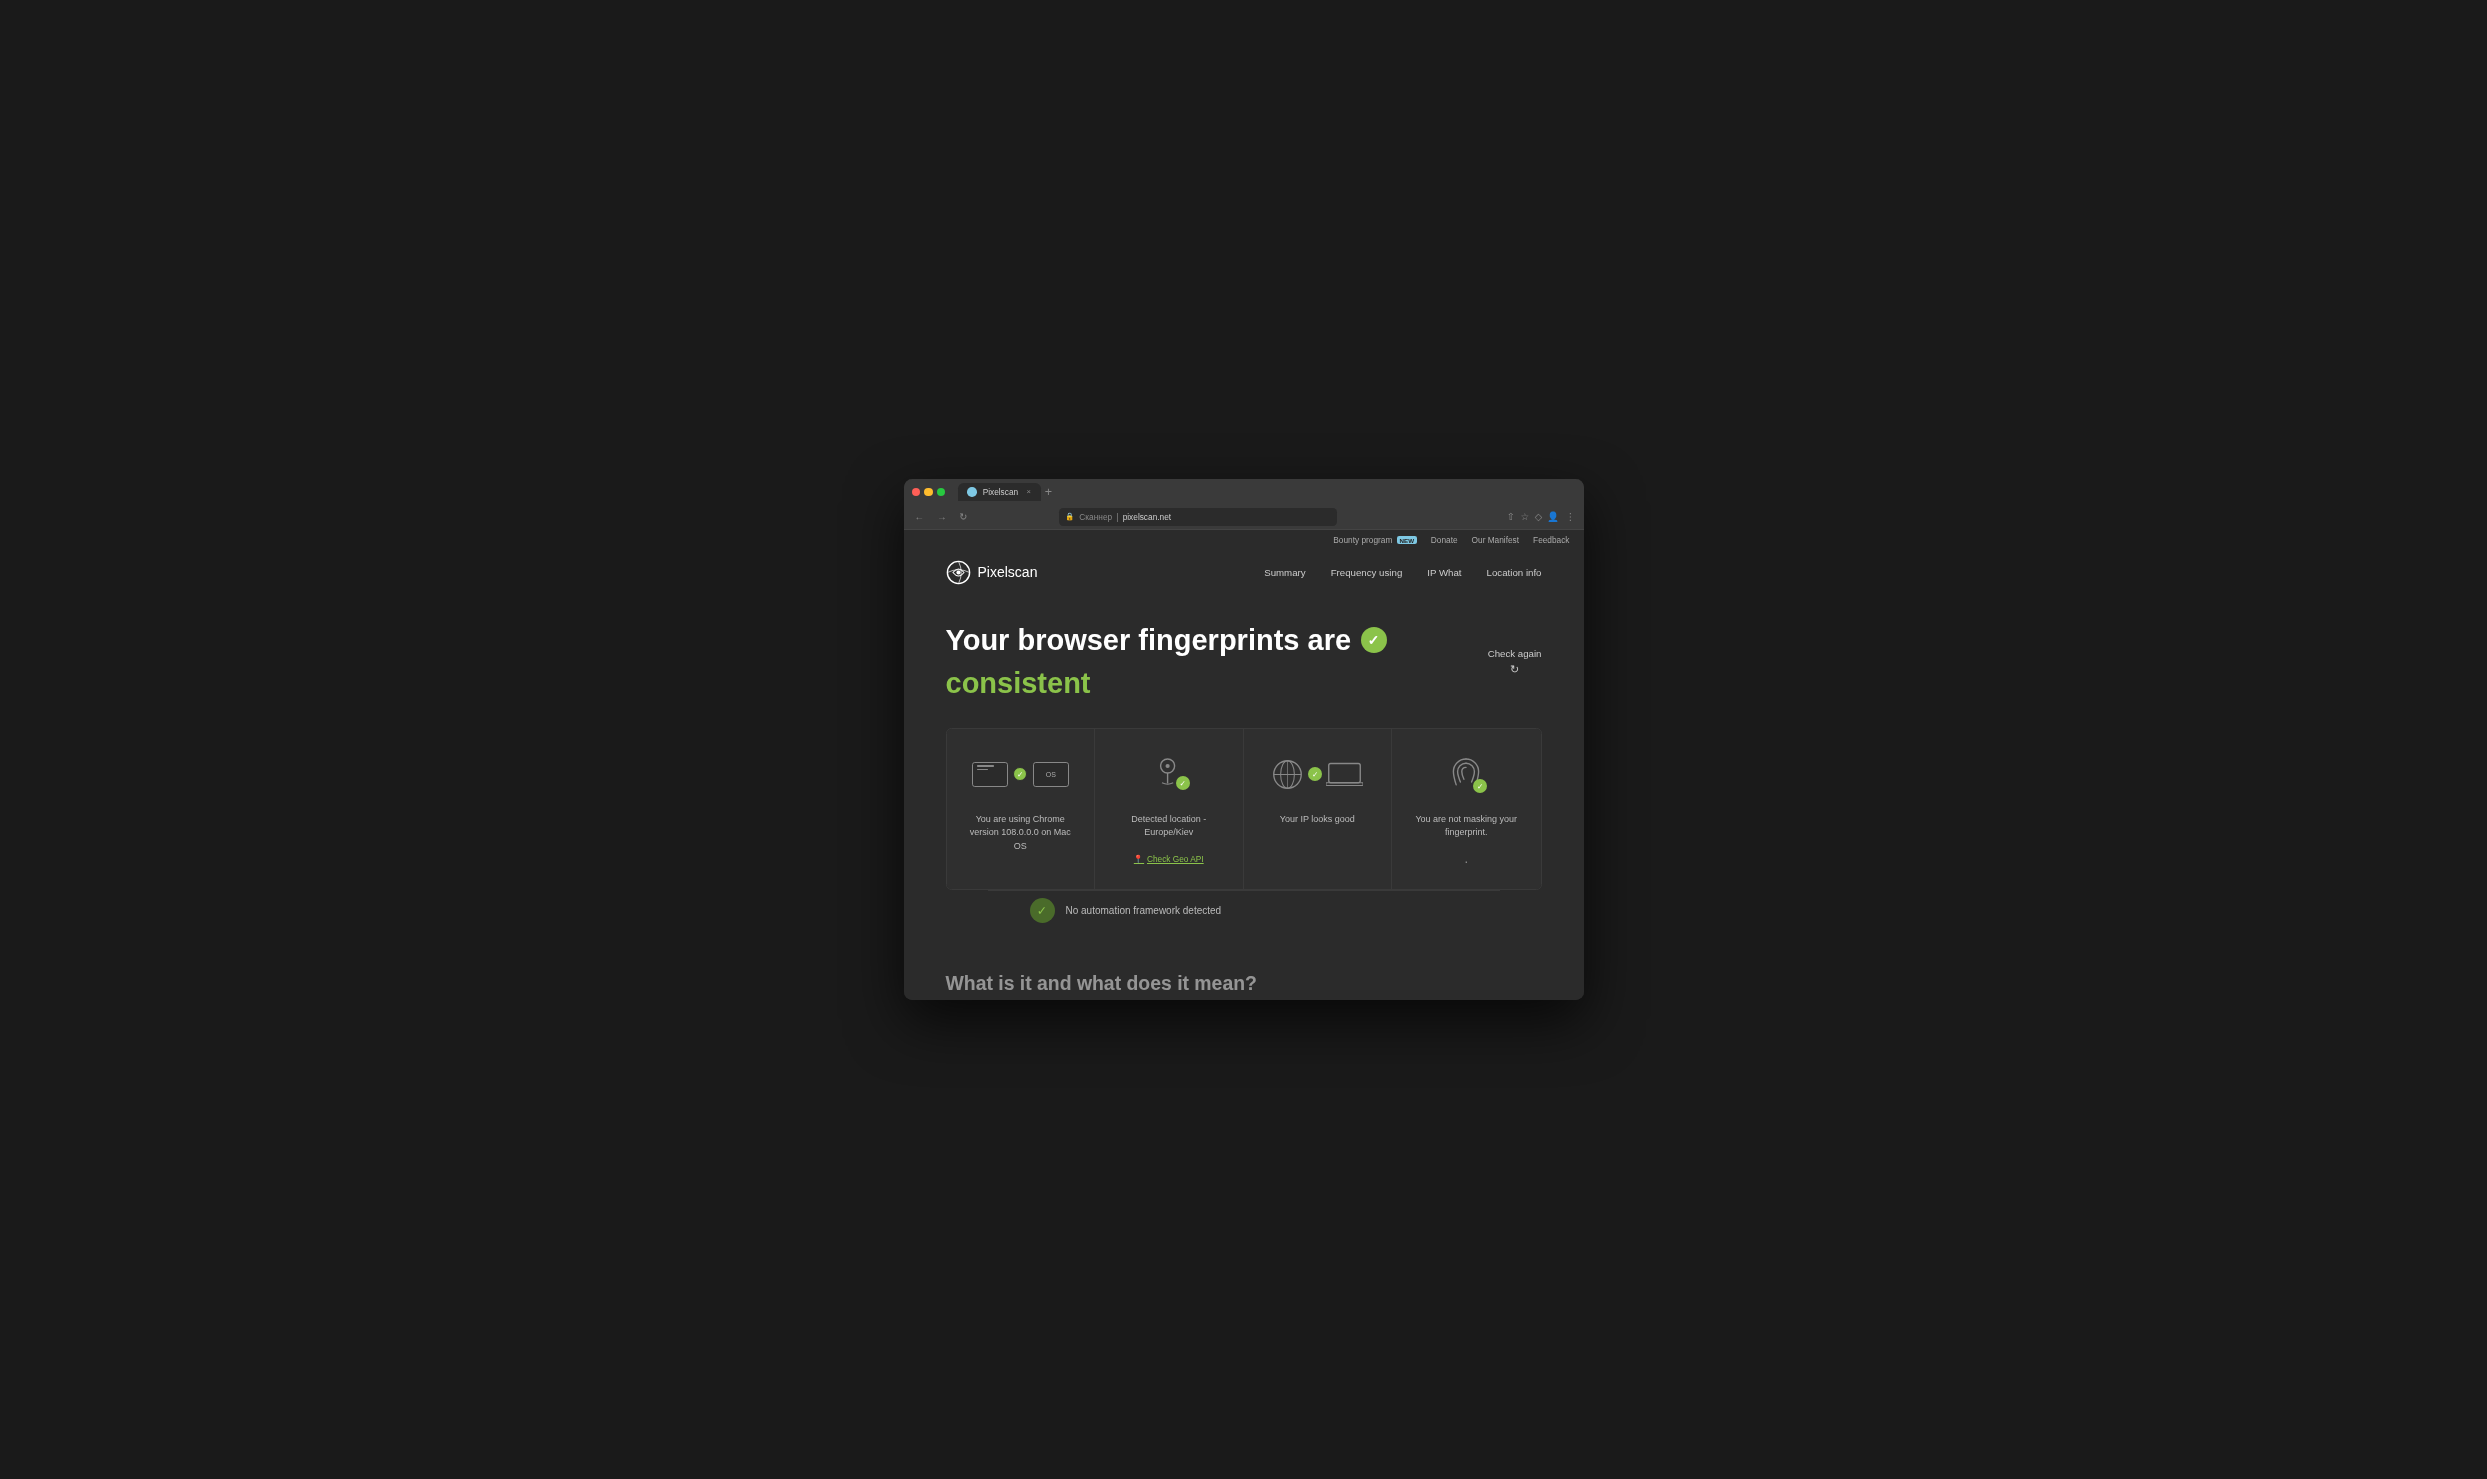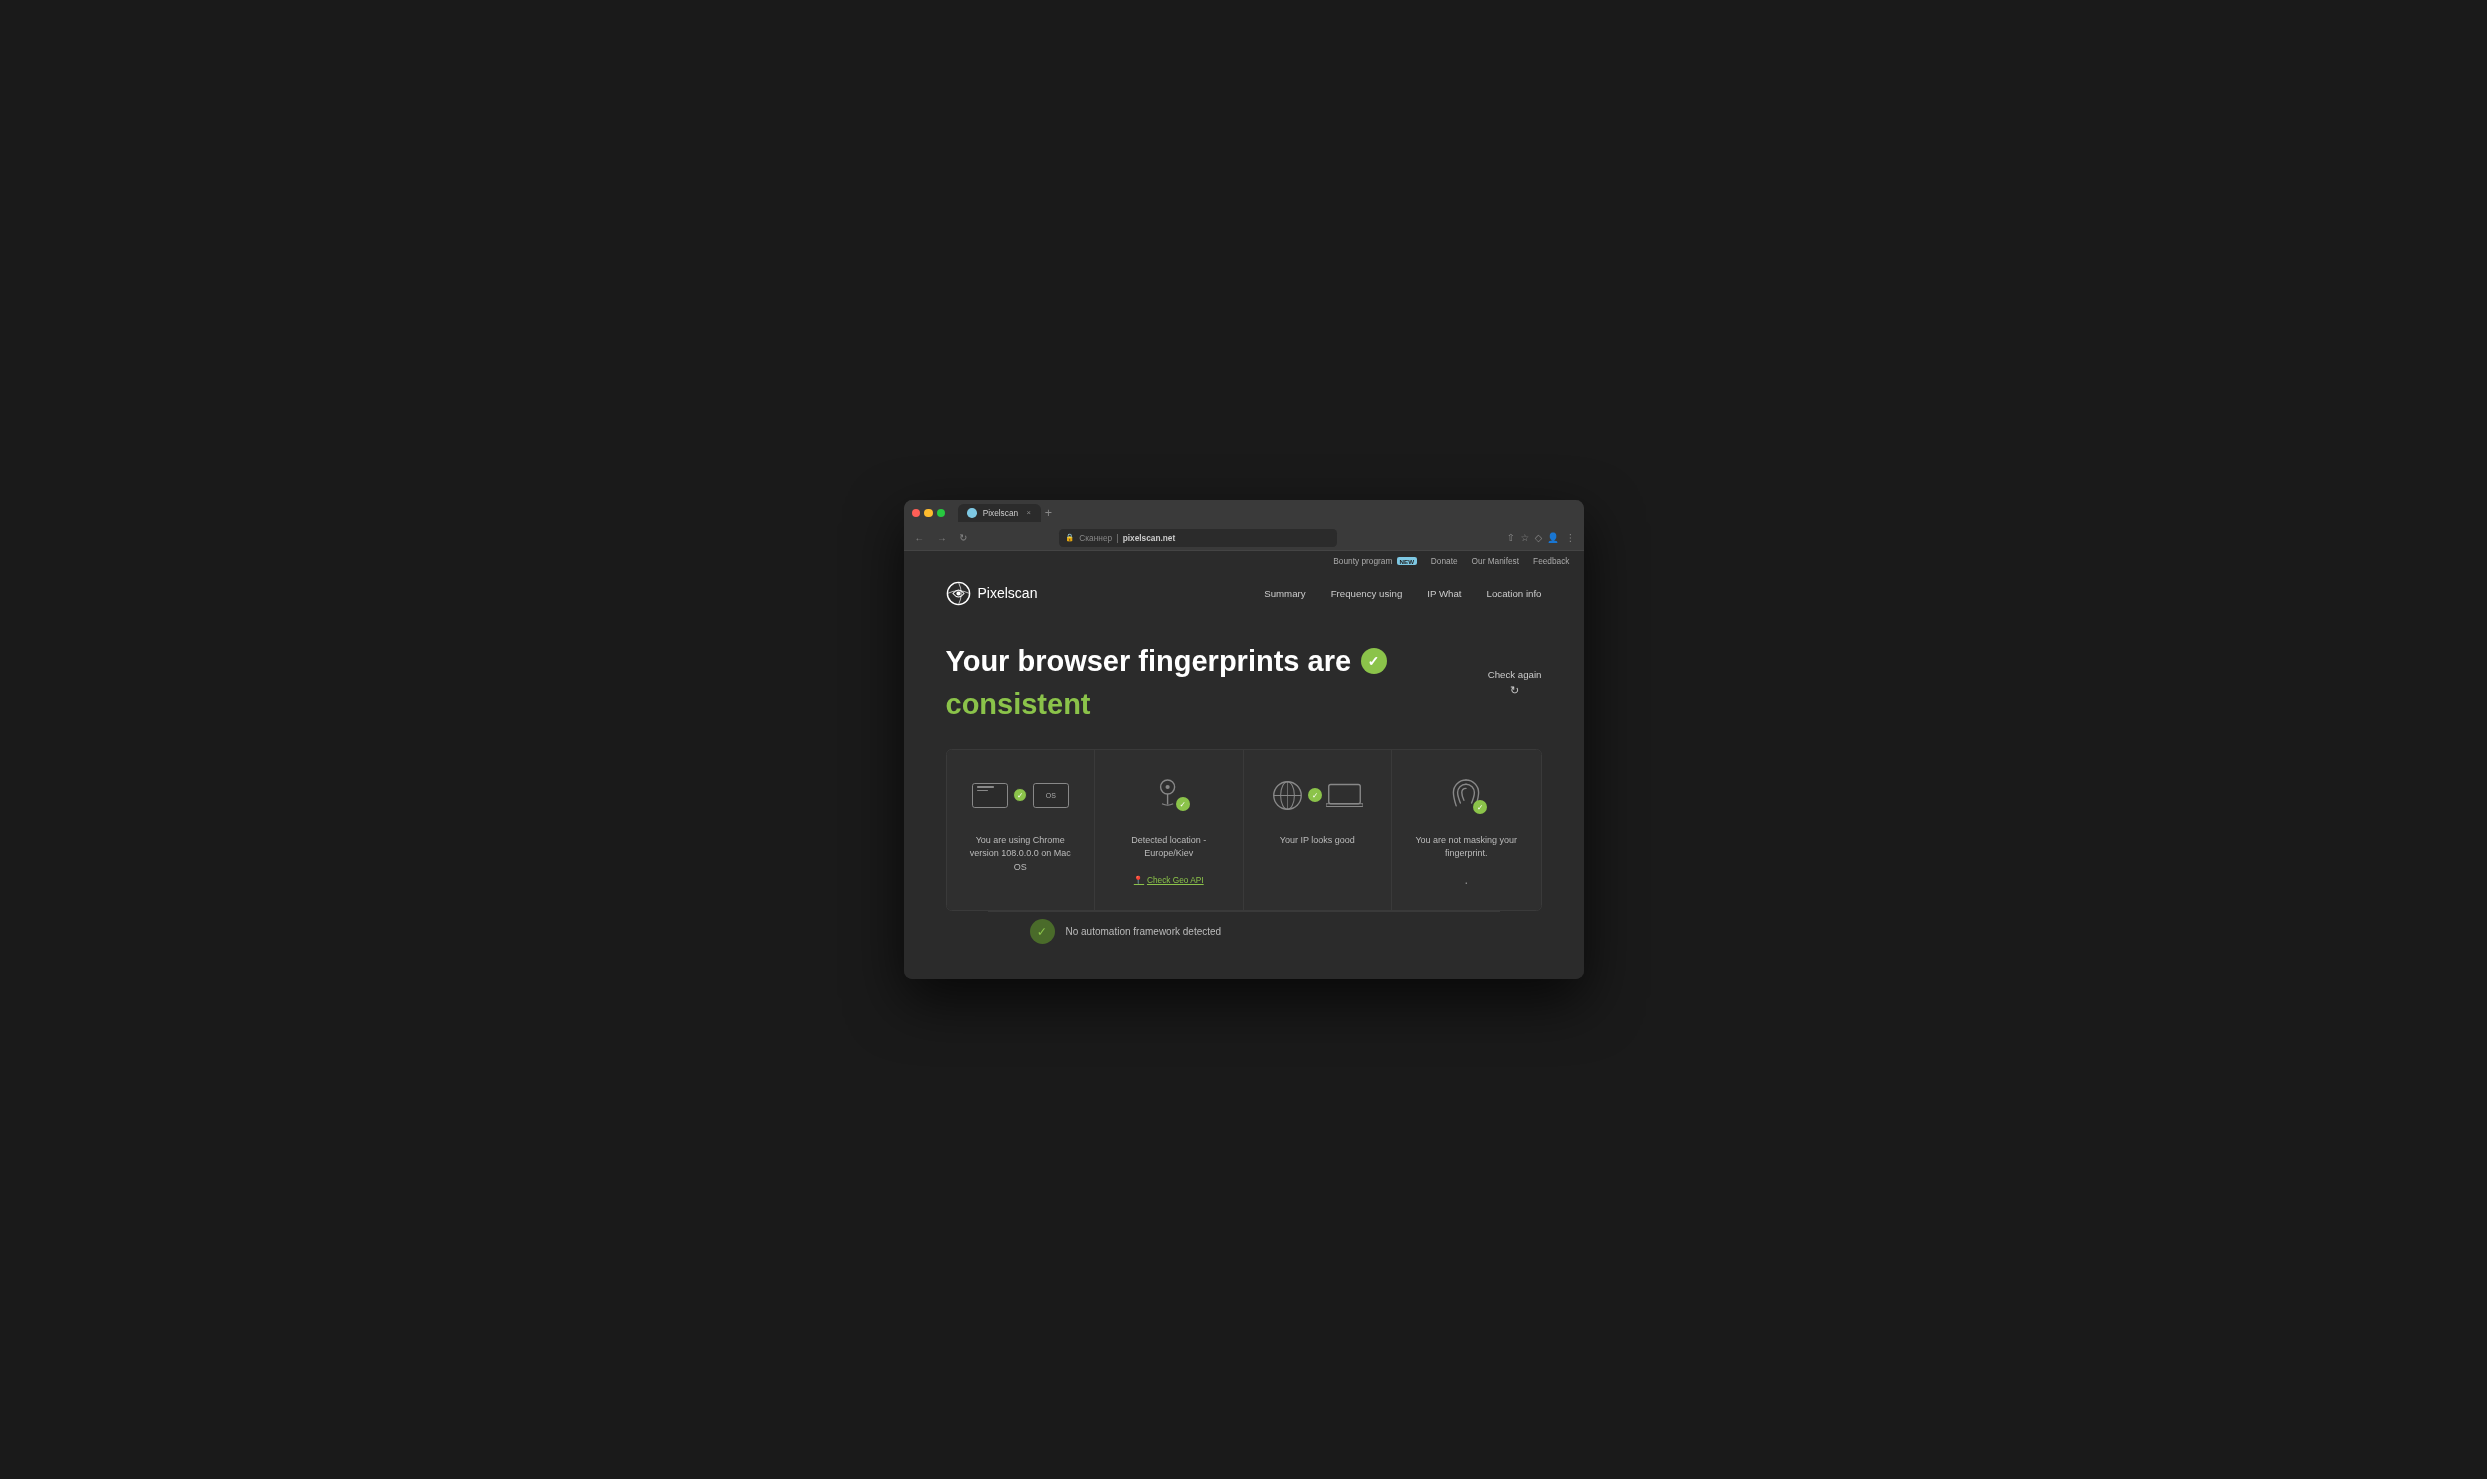--- a/index.html
+++ b/index.html
@@ -123,21 +123,20 @@
       color: #888;
       font-size: 7.6px;
     }
 
     .url-domain {
       color: #888;
     }
 
     .url-path {
       color: #ccc;
-      font-weight: bold;
     }
 
     .address-right {
       display: flex;
       align-items: center;
       gap: 5.6px;
       margin-left: auto;
       color: #888;
       font-size: 9.7px;
     }
@@ -574,15 +573,18 @@
       </div>
 
     </div>
 
     <div class="status-bar">
       <div class="status-check-circle">✓</div>
       <span class="status-text">No automation framework detected</span>
     </div>
   </div>
 
+  <div class="bottom-partial">
+    <div class="bottom-title">What is it and what does it mean?</div>
+  </div>
 
 </div>
 
 
 </body></html>

